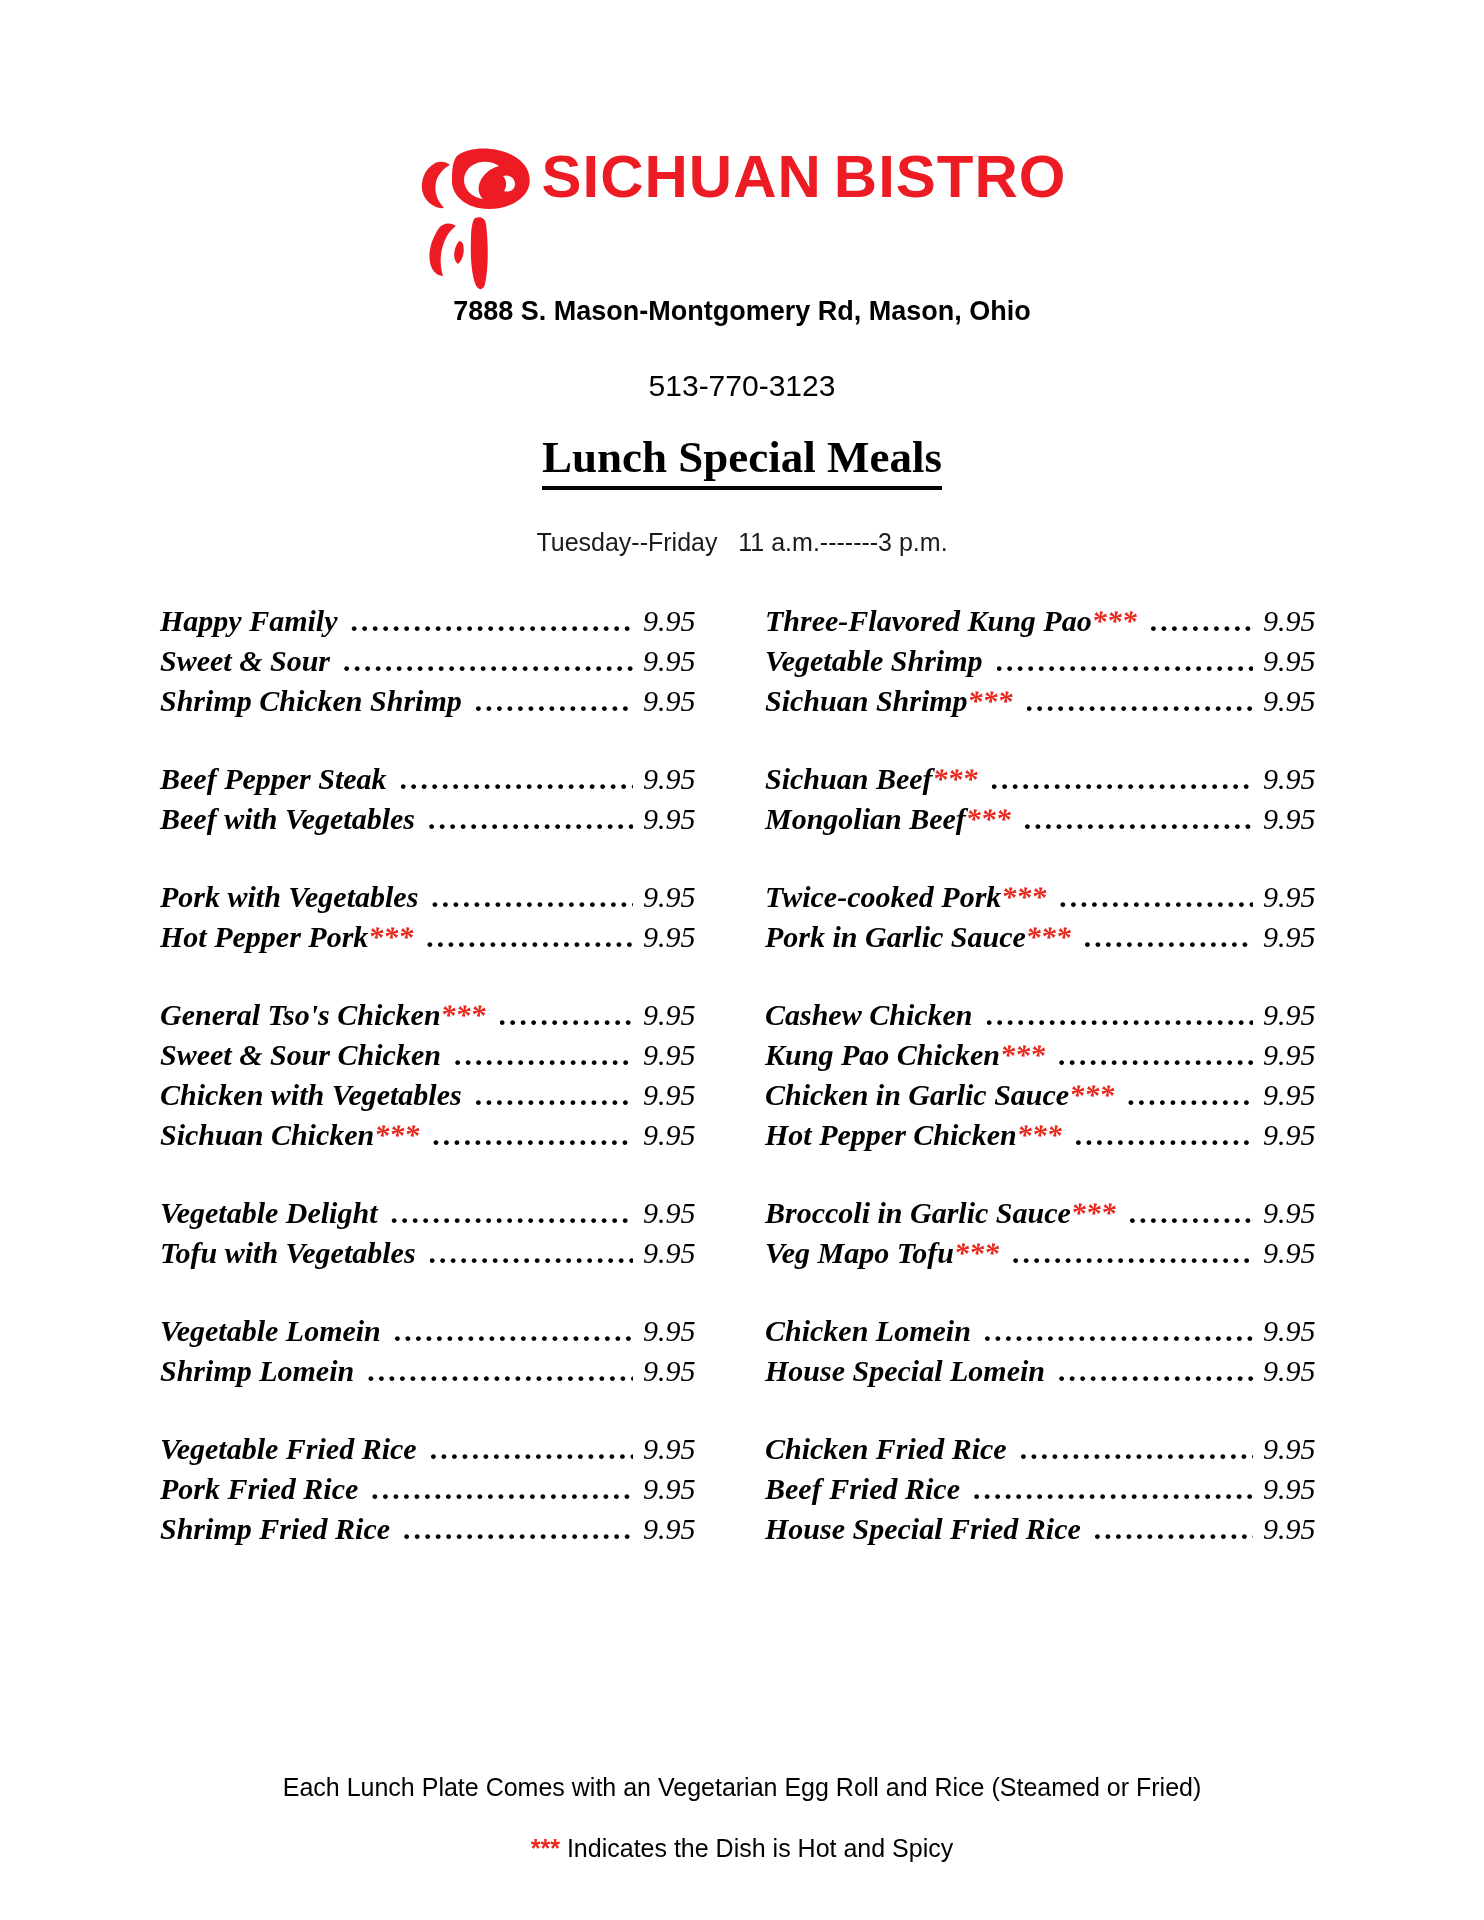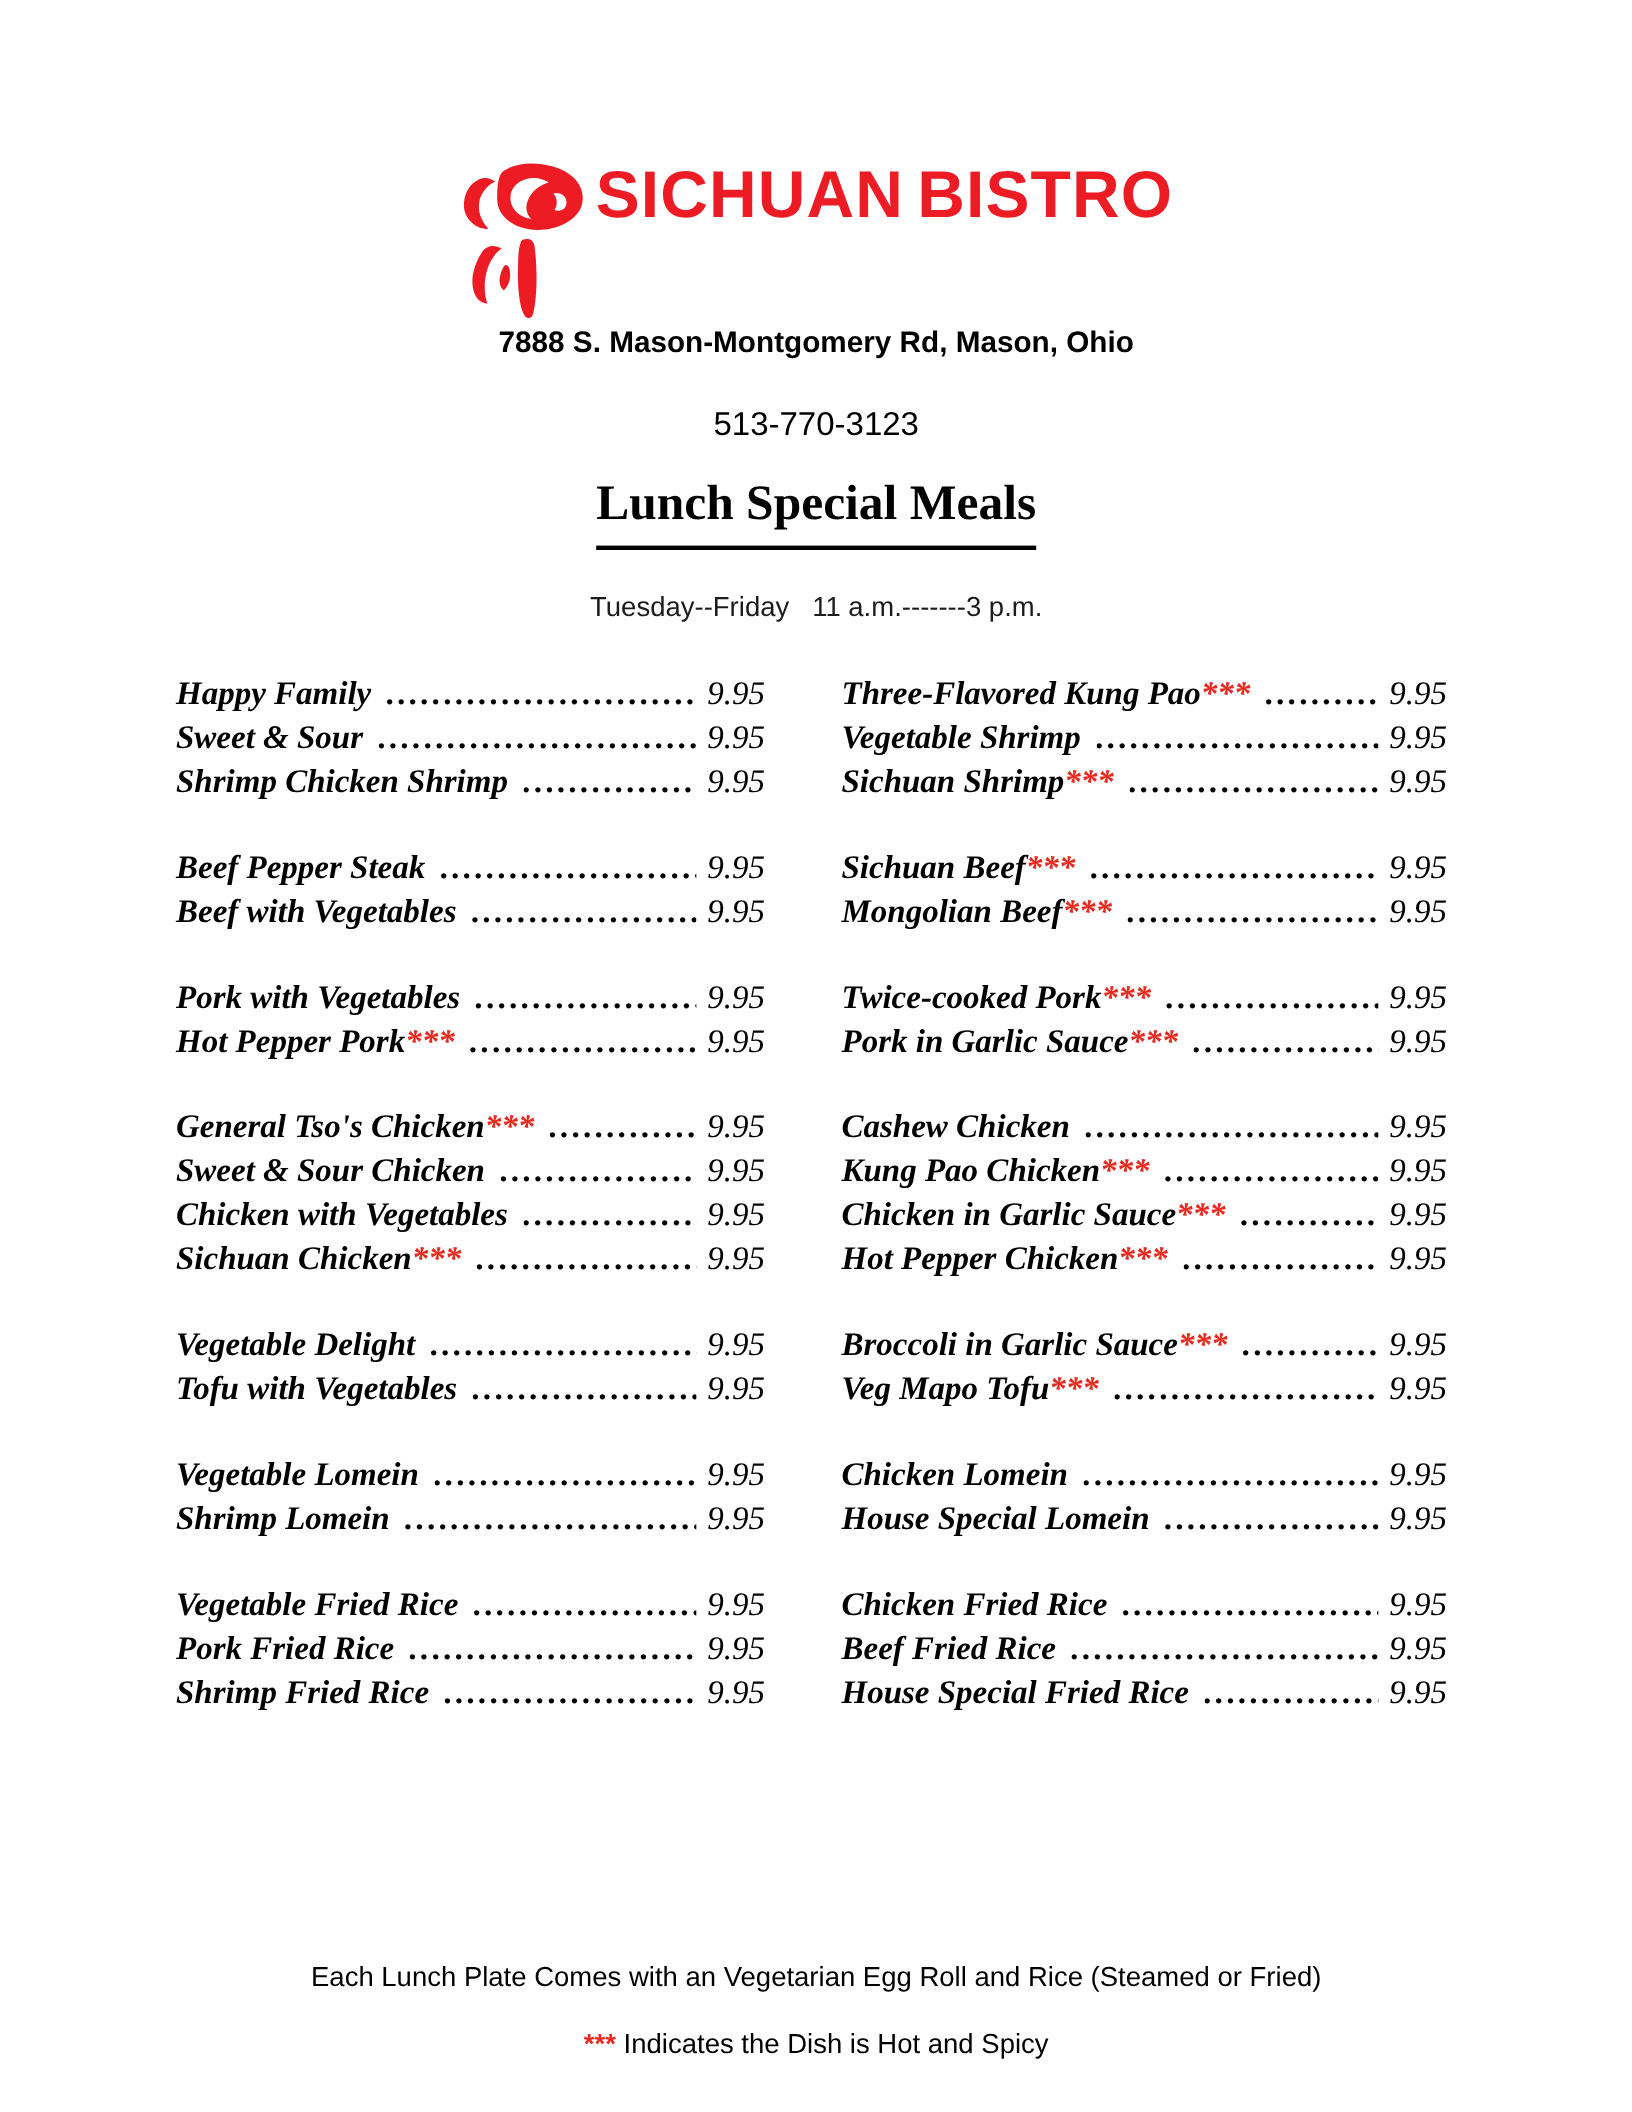--- a/index.html
+++ b/index.html
@@ -42,21 +42,21 @@
     text-align:center;margin-top:42px;
     font-family:"Liberation Sans",sans-serif;
     font-size:30px;
   }
   .title-wrap{text-align:center;margin-top:28px;}
   .title{
     display:inline-block;
     font-family:"Liberation Serif",serif;
     font-weight:bold;font-size:45px;
     border-bottom:4px solid var(--ink);
-    padding-bottom:13px;
+    padding-bottom:3px;
   }
   .hours{
     text-align:center;margin-top:38px;
     font-family:"Liberation Sans",sans-serif;
     font-size:25px;color:#1b1b1b;
     white-space:pre;
   }
 
   
   .menu{

